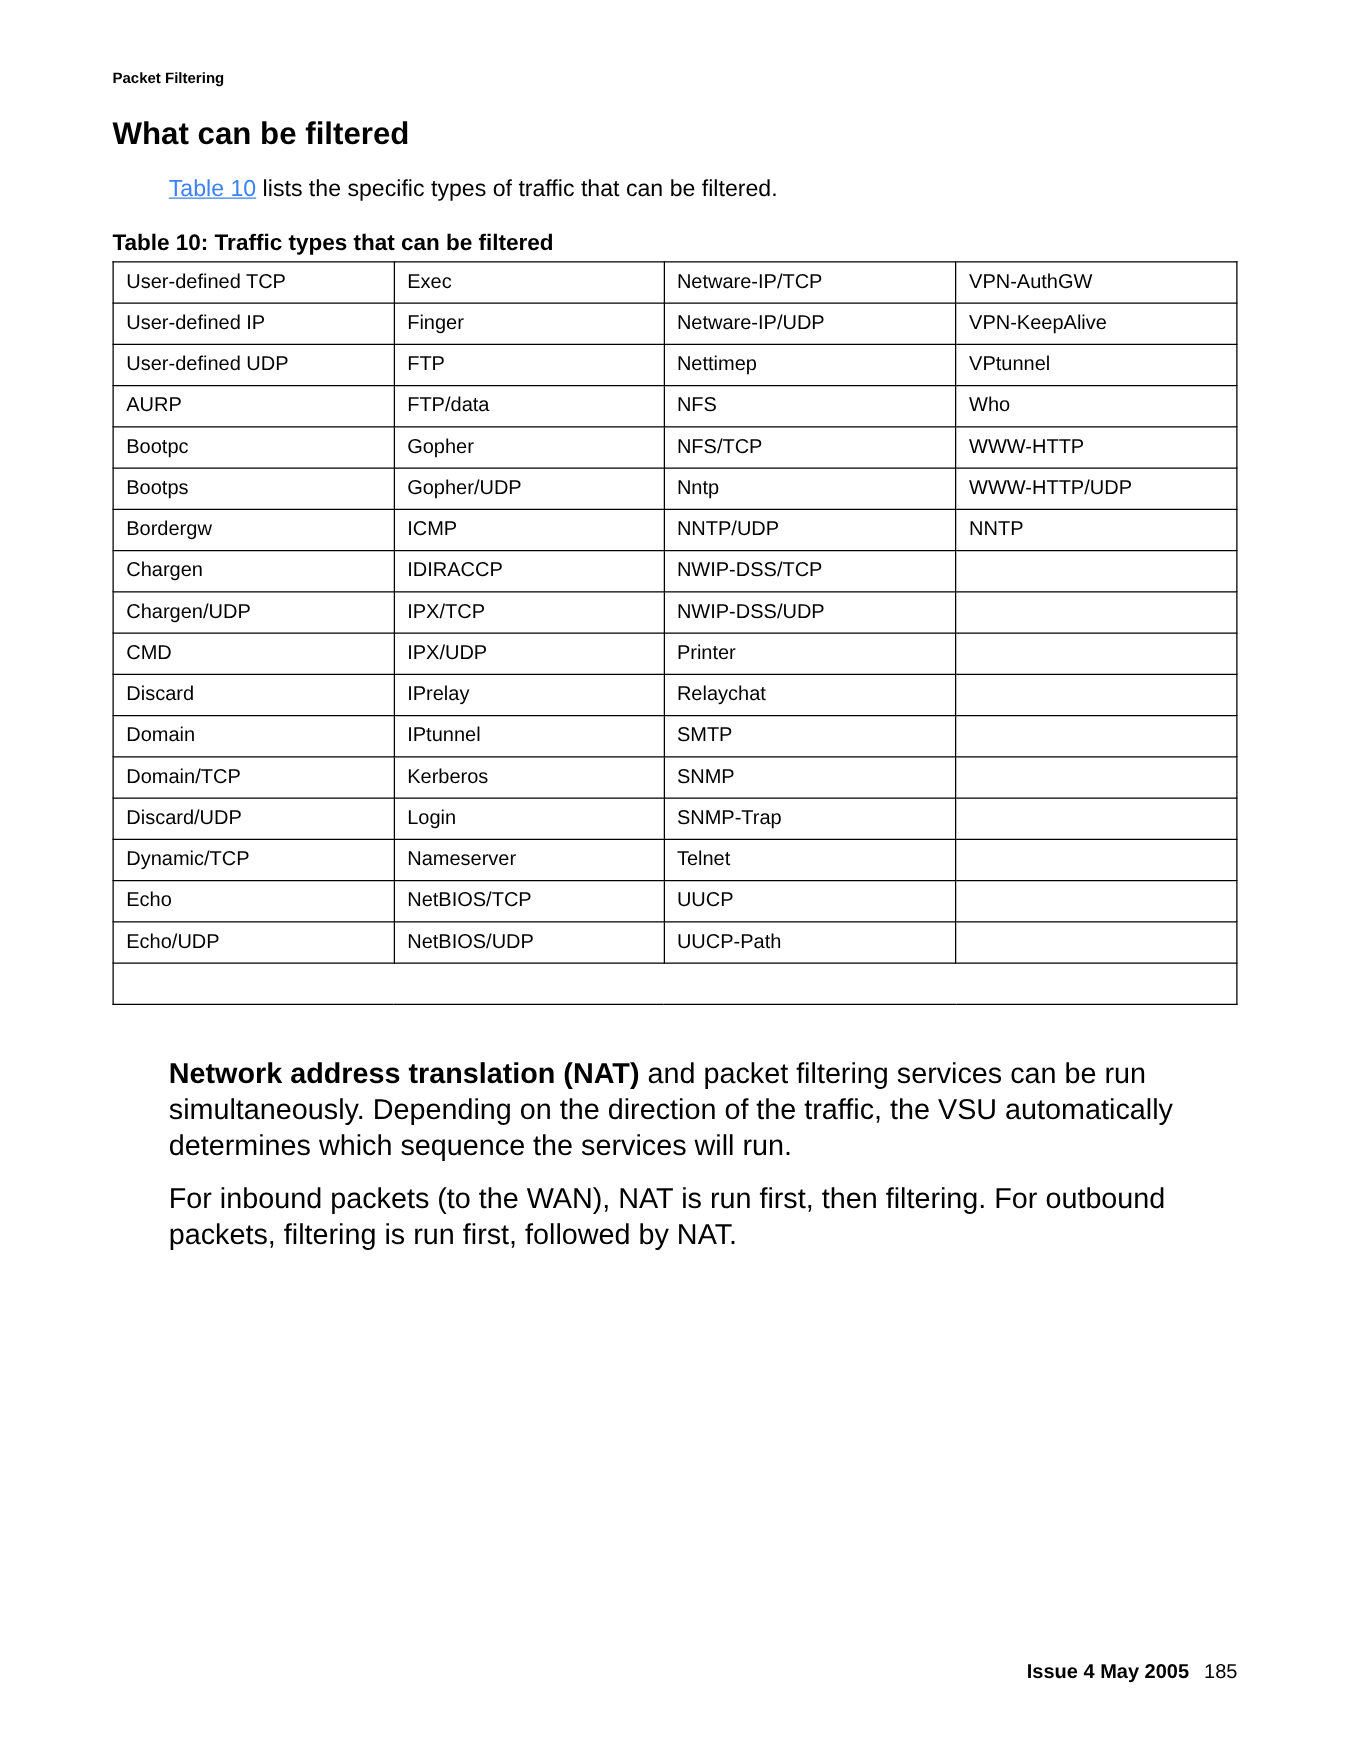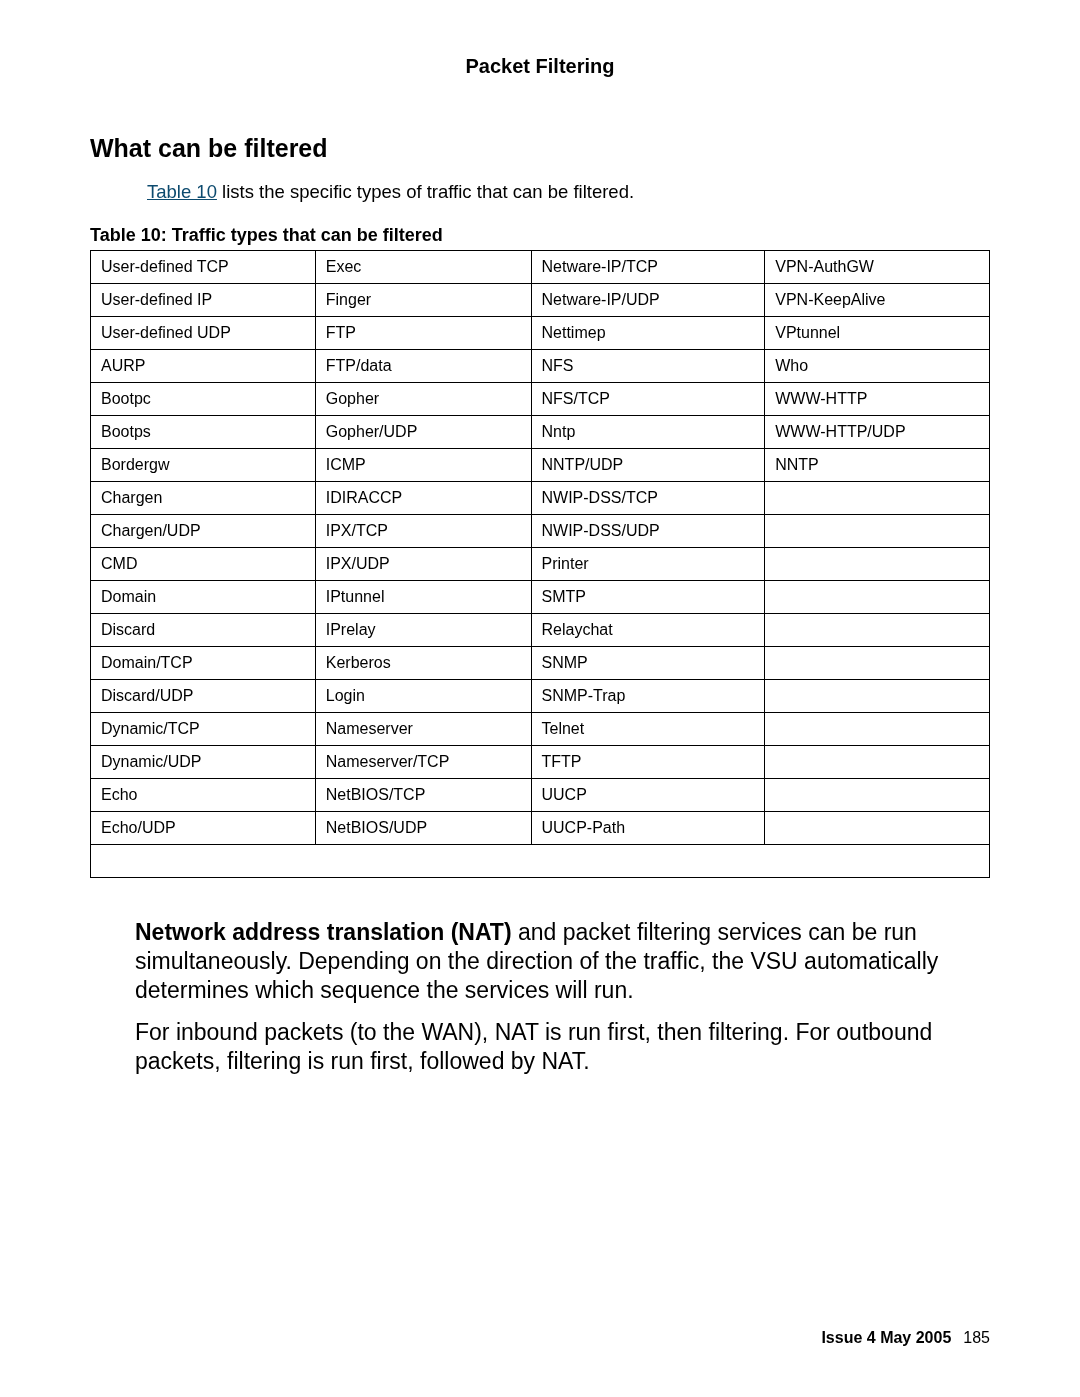--- a/index.html
+++ b/index.html
@@ -10,38 +10,37 @@
     color: #000;
     width: 1080px;
     height: 1397px;
     position: relative;
   }
   .page {
     padding: 55px 90px 50px 90px;
     box-sizing: border-box;
   }
   .header-right {
-    text-align: center;
-    font-weight: bold;
-    font-size: 20px;
-    margin-bottom: 56px;
+    text-align: left;
+    font-weight: bold;
+    font-size: 12px;
+    margin-bottom: 24px;
   }
   h2.section-title {
     font-size: 25px;
     font-weight: bold;
     margin: 0 0 18px 0;
   }
   .intro-line {
     margin: 0 0 22px 45px;
     font-size: 18.5px;
   }
   .intro-line .link {
-    color: #0c4a6e;
+    color: #3b82f6;
     text-decoration: underline;
-    margin-left: 12px;
   }
   .table-caption {
     font-weight: bold;
     font-size: 18px;
     margin: 0 0 4px 0;
   }
   table.traffic {
     border-collapse: collapse;
     width: 100%;
     font-size: 16px;
@@ -156,56 +155,50 @@
           <td>NWIP-DSS/UDP</td>
           <td></td>
         </tr>
         <tr>
           <td>CMD</td>
           <td>IPX/UDP</td>
           <td>Printer</td>
           <td></td>
         </tr>
         <tr>
+          <td>Discard</td>
+          <td>IPrelay</td>
+          <td>Relaychat</td>
+          <td></td>
+        </tr>
+        <tr>
           <td>Domain</td>
           <td>IPtunnel</td>
           <td>SMTP</td>
           <td></td>
         </tr>
         <tr>
-          <td>Discard</td>
-          <td>IPrelay</td>
-          <td>Relaychat</td>
-          <td></td>
-        </tr>
-        <tr>
           <td>Domain/TCP</td>
           <td>Kerberos</td>
           <td>SNMP</td>
           <td></td>
         </tr>
         <tr>
           <td>Discard/UDP</td>
           <td>Login</td>
           <td>SNMP-Trap</td>
           <td></td>
         </tr>
         <tr>
           <td>Dynamic/TCP</td>
           <td>Nameserver</td>
           <td>Telnet</td>
           <td></td>
         </tr>
         <tr>
-          <td>Dynamic/UDP</td>
-          <td>Nameserver/TCP</td>
-          <td>TFTP</td>
-          <td></td>
-        </tr>
-        <tr>
           <td>Echo</td>
           <td>NetBIOS/TCP</td>
           <td>UUCP</td>
           <td></td>
         </tr>
         <tr>
           <td>Echo/UDP</td>
           <td>NetBIOS/UDP</td>
           <td>UUCP-Path</td>
           <td></td>

